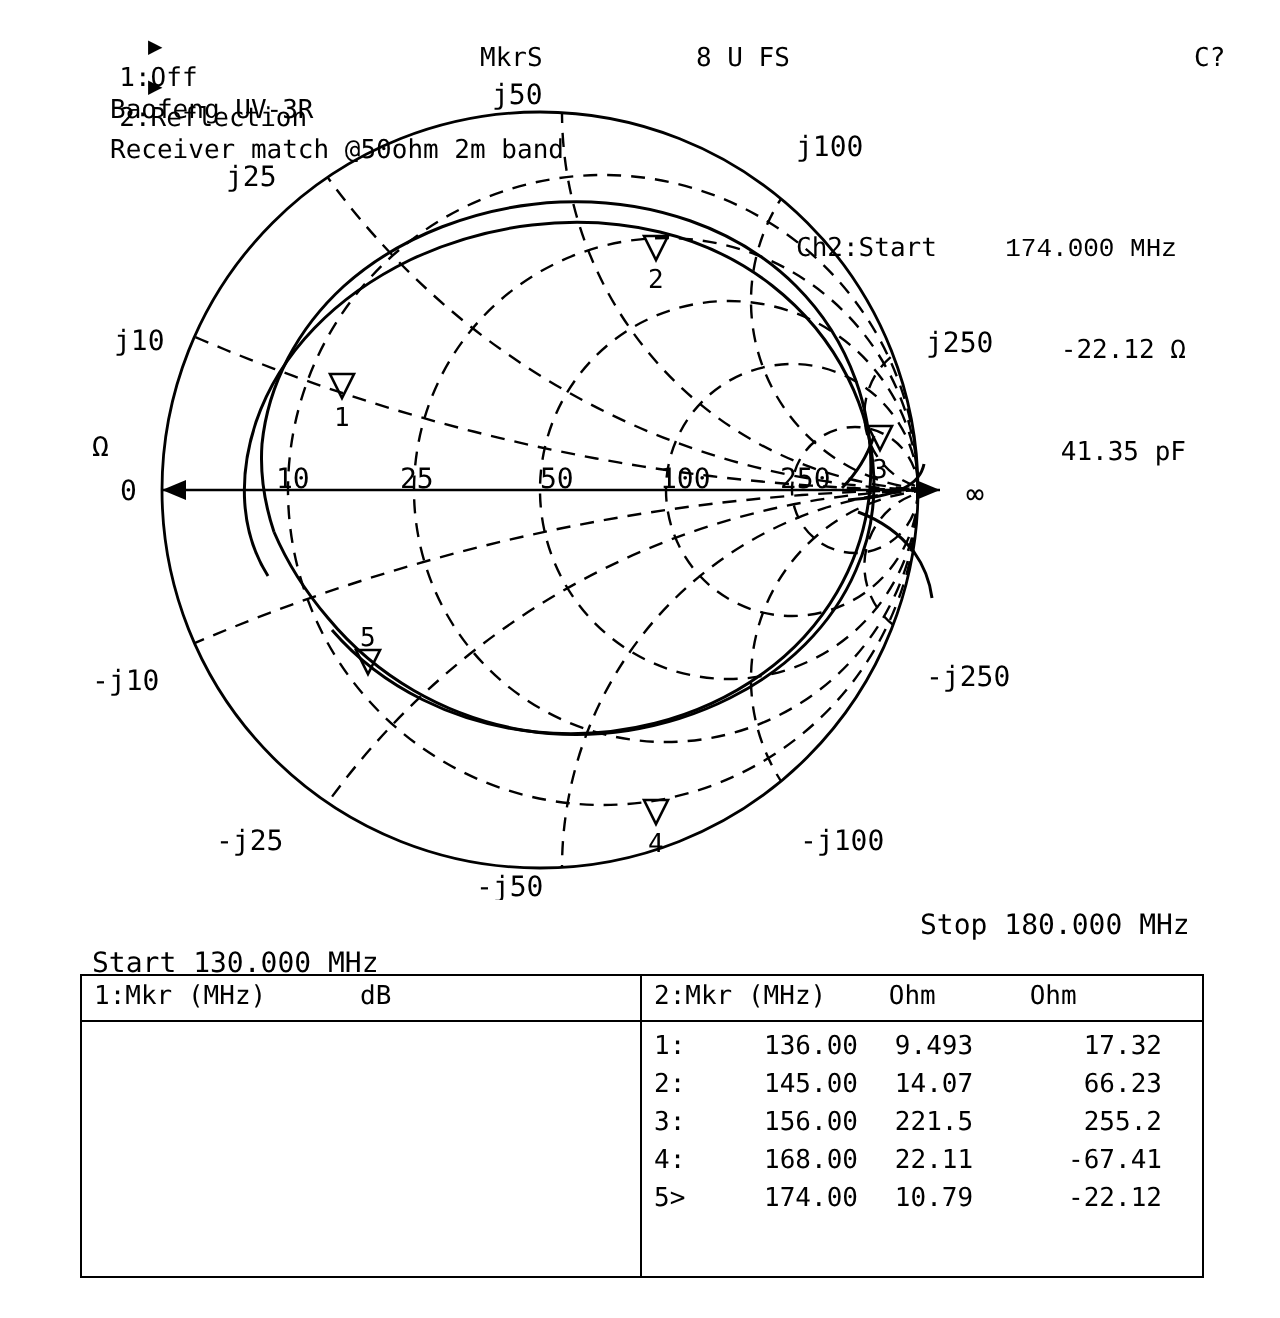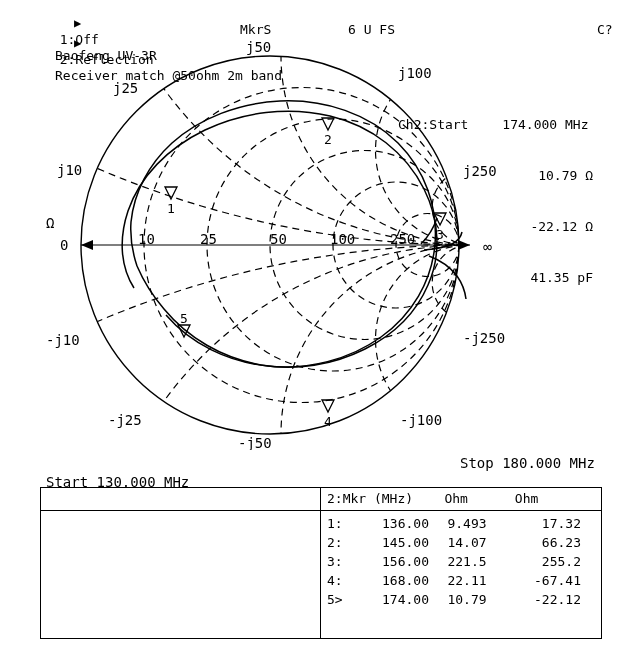--- a/index.html
+++ b/index.html
@@ -112,29 +112,28 @@
   <span class="tri-marker-glyph">▶</span>
   <span>1:Off</span>
 </div>
 
 <div class="abs mono" id="trace2-line">
   <span class="tri-marker-glyph">▶</span>
   <span>2:Reflection</span>
 </div>
 
 <div class="top-field" style="left:240px; top:22px;">MkrS</div>
-<div class="top-field" style="left:348px; top:22px;">6 U FS</div>
+<div class="top-field" style="left:348px; top:22px;">8 U FS</div>
 <div class="top-field" style="left:597px; top:22px;">C?</div>
 
 <div class="abs mono" id="title-line1">Baofeng UV-3R</div>
 <div class="abs mono" id="title-line2">Receiver match @50ohm 2m band</div>
 
 <div id="readout">
-  <span class="rline"><span>Ch2:Start</span><span class="val" style="width:120px;">174.000 MHz</span></span>
-  <span class="rline"><span class="val" style="width:195px;">10.79 Ω</span></span>
+  <span class="rline"><span>Ch2:Start</span><span class="val" style="width:120px;font-family:Liberation Mono, monospace;">174.000 MHz</span></span>
   <span class="rline"><span class="val" style="width:195px;">-22.12 Ω</span></span>
   <span class="rline"><span class="val" style="width:195px;">41.35 pF</span></span>
 </div>
 
 <svg id="smith-svg" width="640" height="420" viewBox="0 0 640 420">
   <defs>
     <clipPath id="unitclip">
       <circle cx="270" cy="215" r="189"></circle>
     </clipPath>
   </defs>
@@ -236,20 +235,21 @@
     <text x="400" y="395">-j100</text>
     <text x="463" y="313">-j250</text>
   </g>
 </svg>
 
 <div class="abs mono" id="start-label">Start 130.000 MHz</div>
 <div class="abs mono" id="stop-label">Stop 180.000 MHz</div>
 
 <div id="tables">
   <div class="tbl" id="tbl-left">
+    <div class="tbl-head">1:Mkr (MHz)      dB</div>
     <div class="tbl-head-sep"></div>
     <div class="tbl-rows" id="rows-left"></div>
   </div>
   <div class="tbl" id="tbl-right">
     <div class="tbl-head">2:Mkr (MHz)    Ohm      Ohm</div>
     <div class="tbl-head-sep"></div>
     <div class="tbl-rows" id="rows-right"><span class="trow"><span class="c-idx">1:</span><span class="c-freq">136.00</span><span class="c-v1">9.493</span><span class="c-v2">17.32</span></span><span class="trow"><span class="c-idx">2:</span><span class="c-freq">145.00</span><span class="c-v1">14.07</span><span class="c-v2">66.23</span></span><span class="trow"><span class="c-idx">3:</span><span class="c-freq">156.00</span><span class="c-v1">221.5</span><span class="c-v2">255.2</span></span><span class="trow"><span class="c-idx">4:</span><span class="c-freq">168.00</span><span class="c-v1">22.11</span><span class="c-v2">-67.41</span></span><span class="trow"><span class="c-idx">5&gt;</span><span class="c-freq">174.00</span><span class="c-v1">10.79</span><span class="c-v2">-22.12</span></span></div>
   </div>
 </div>
 

